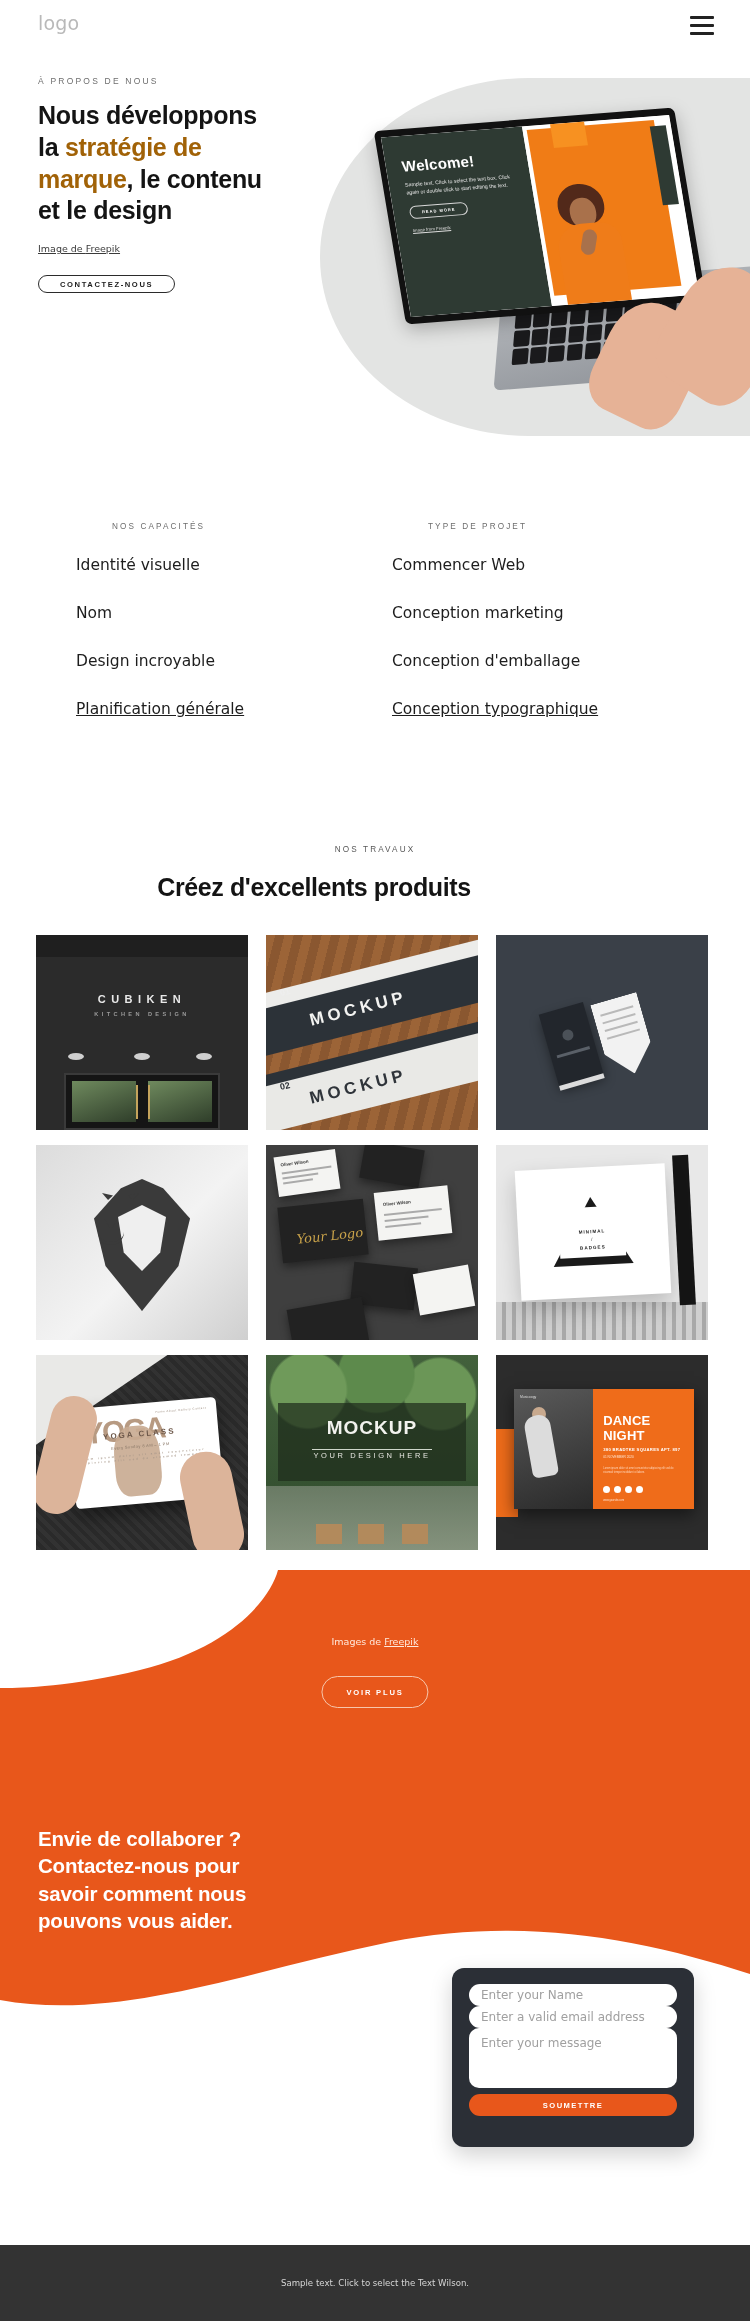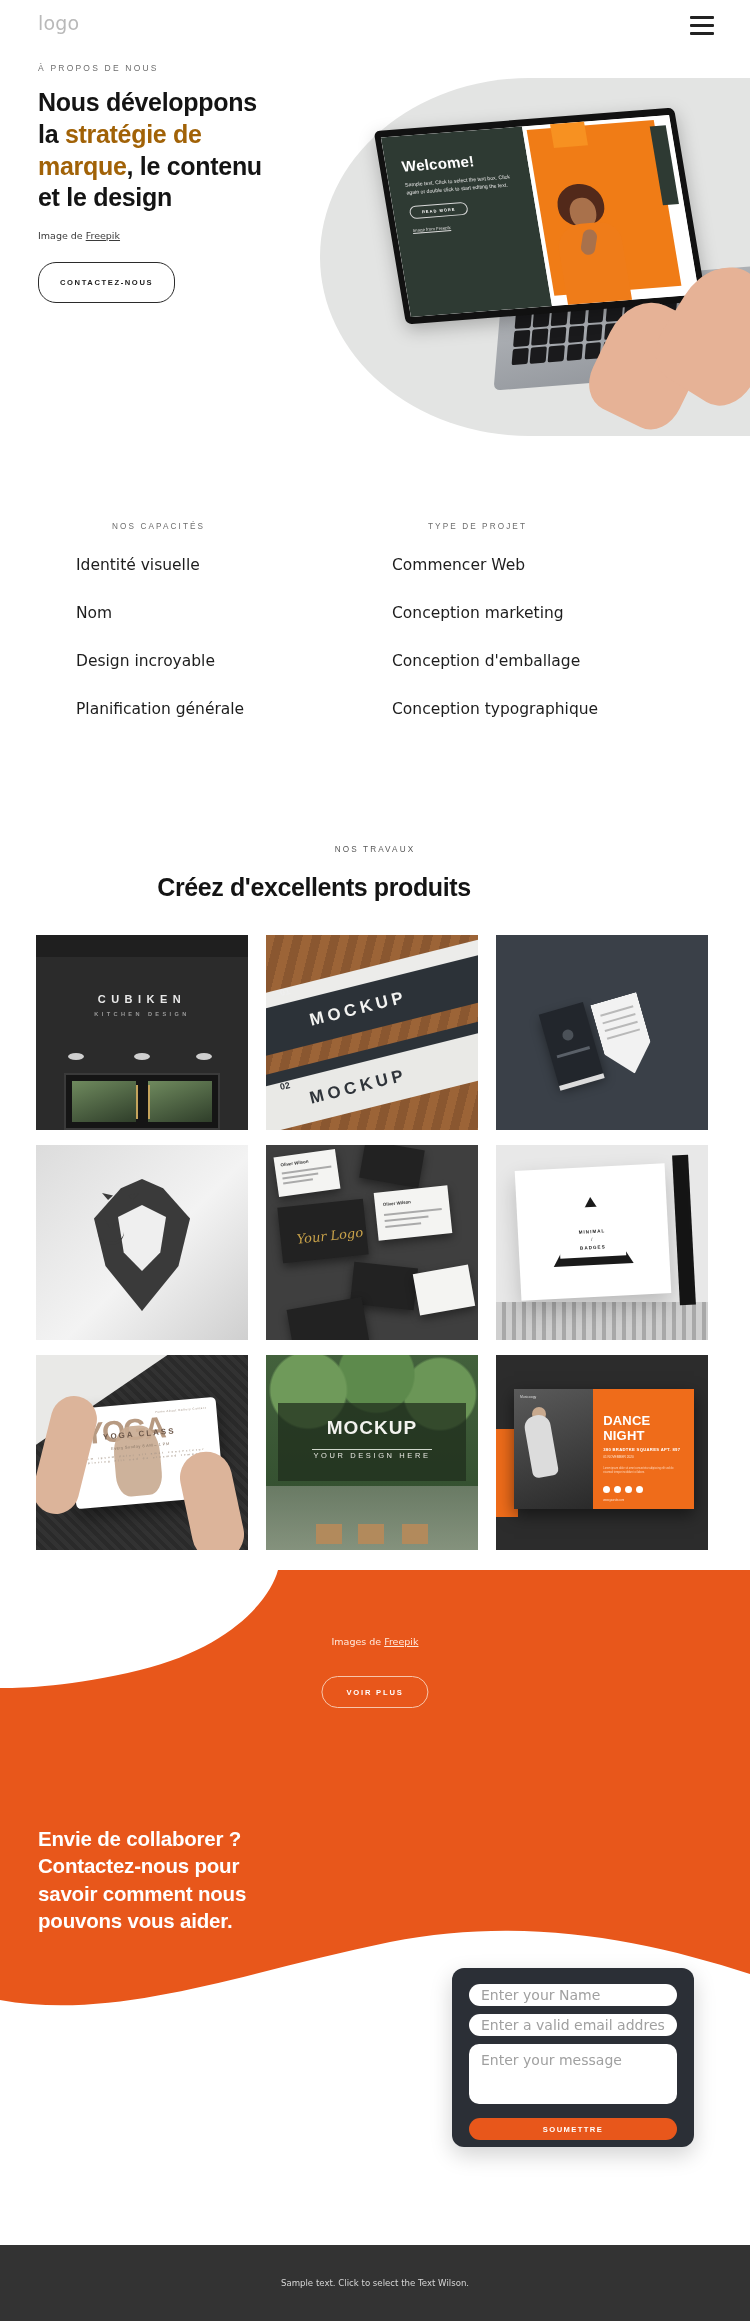--- a/index.html
+++ b/index.html
@@ -122,57 +122,58 @@
     display: grid; grid-template-columns: repeat(13, 1fr);
     grid-auto-rows: 1fr; gap: 2.5px;
   }
   .keys span { background: #1a1a1c; border-radius: 2px; }
   .hand {
     position: absolute; background: #e6b296; border-radius: 40% 40% 28% 28%;
   }
   .hand1 { left: 230px; top: 196px; width: 96px; height: 120px; transform: rotate(26deg); }
   .hand2 { left: 300px; top: 160px; width: 104px; height: 132px; transform: rotate(32deg); }
 
-  .hero-text { position: absolute; left: 38px; top: 5px; width: 230px; }
+  .hero-text { position: absolute; left: 38px; top: 18px; width: 230px; }
   .eyebrow {
     font-size: 8.5px; letter-spacing: 2.2px; color: #6e6e6e; font-weight: 400;
     text-transform: uppercase;
   }
   h1.hero-h {
     margin-top: 14px; font-size: 25px; line-height: 1.27; font-weight: 700;
     letter-spacing: -.3px; color: #141414;
   }
   h1.hero-h .accent { color: #a16207; }
   .credit {
     margin-top: 16px; font-size: 9.5px; color: #3b3b3b;
     font-family: "DejaVu Sans", sans-serif;
+    text-decoration: underline;
   }
   .credit u { text-decoration: underline; }
   .btn-outline-dark {
     margin-top: 21px; display: inline-flex; align-items: center; justify-content: center;
-    height: 41px; padding: 0 21px; border: 1px solid #2b2b2b; border-radius: 18px;
+    height: 18px; padding: 0 21px; border: 1px solid #2b2b2b; border-radius: 18px;
     font-size: 7.6px; letter-spacing: 1.6px; font-weight: 700; color: #1c1c1c;
     background: transparent; cursor: pointer;
   }
 
   
   .caps { position: absolute; top: 522px; left: 0; width: 750px; }
   .caps-col { position: absolute; top: 0; }
   .caps-col.left { left: 76px; }
   .caps-col.right { left: 392px; }
   .caps-title {
     font-size: 8.2px; letter-spacing: 2.1px; color: #6d6d6d; text-transform: uppercase;
     margin-bottom: 25px;
     margin-left: 36px;
   }
   .caps-item {
     font-size: 15.5px; color: #1d1d1d; margin-bottom: 30px;
     font-family: "DejaVu Sans", sans-serif; font-weight: 400;
   }
-  .caps-item:last-child { margin-bottom: 0; }
+  .caps-item:last-child { margin-bottom: 0; text-decoration: underline; }
 
   
   .works-eyebrow {
     position: absolute; top: 845px; left: 0; width: 750px; text-align: center;
     font-size: 8.2px; letter-spacing: 2.1px; color: #585858; text-transform: uppercase;
   }
   h2.works-h {
     position: absolute; top: 873px; left: 0; width: 628px; text-align: center;
     font-size: 25px; font-weight: 700; letter-spacing: -.4px; color: #141414;
   }
@@ -398,21 +399,21 @@
     font-family: "DejaVu Sans", sans-serif;
   }
 
   .form-card {
     position: absolute; left: 452px; top: 1968px; width: 242px; height: 179px;
     background: #2b2f36; border-radius: 12px; padding: 16px 17px; z-index: 20;
     box-shadow: 0 8px 22px rgba(0,0,0,.18);
   }
   .fld {
     width: 100%; height: 22px; border: none; border-radius: 11px; background: #fff;
-    font-size: 14px; color: #3a3a3a; padding: 0 12px; margin-bottom: 8px;
+    font-size: 12px; color: #3a3a3a; padding: 0 12px; margin-bottom: 0;
     outline: none; font-family: "DejaVu Sans", sans-serif;
   }
   .fld::placeholder { color: #a0a0a0; }
   textarea.fld { height: 60px; border-radius: 10px; padding: 7px 12px; resize: none; line-height:1.4; }
   .submit {
     width: 100%; height: 22px; border: none; border-radius: 11px; background: #e8571b;
     color: #fff; font-size: 7.6px; letter-spacing: 1.4px; font-weight: 700;
     cursor: pointer; margin-top: 2px;
   }
 

